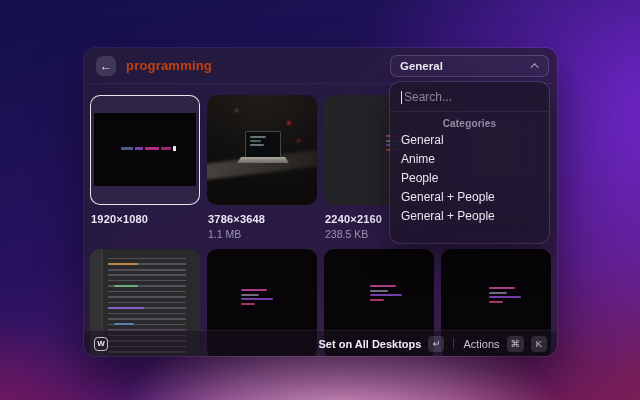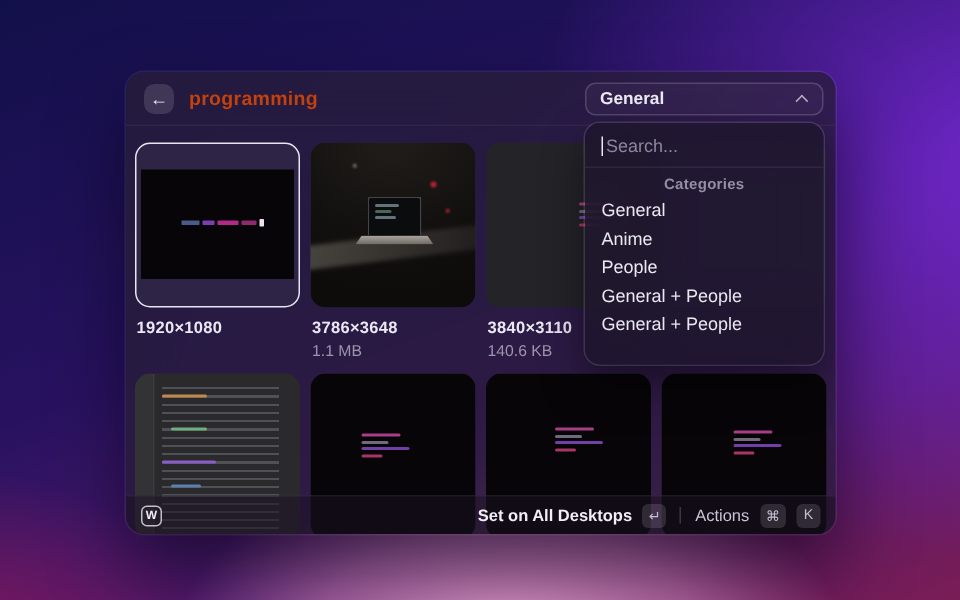--- a/index.html
+++ b/index.html
@@ -172,22 +172,22 @@
       <div class="cell">
         <div class="img-gray">
           <span class="snipcol" style="left:62px; top:40px;">
               <i class="p1"></i>
               <i class="p2"></i>
               <i class="p3"></i>
               <i class="p4"></i>
             </span>
         </div>
       </div>
-      <div class="res">3840×3110</div>
-      <div class="size">140.6 KB</div>
+      <div class="res">2240×2160</div>
+      <div class="size">238.5 KB</div>
     </div>
     <div class="card">
       <div class="cell"></div>
     </div>
   </div>
 
   <div class="row row2">
     <div class="card">
       <div class="cell">
         <div class="img-editor">

